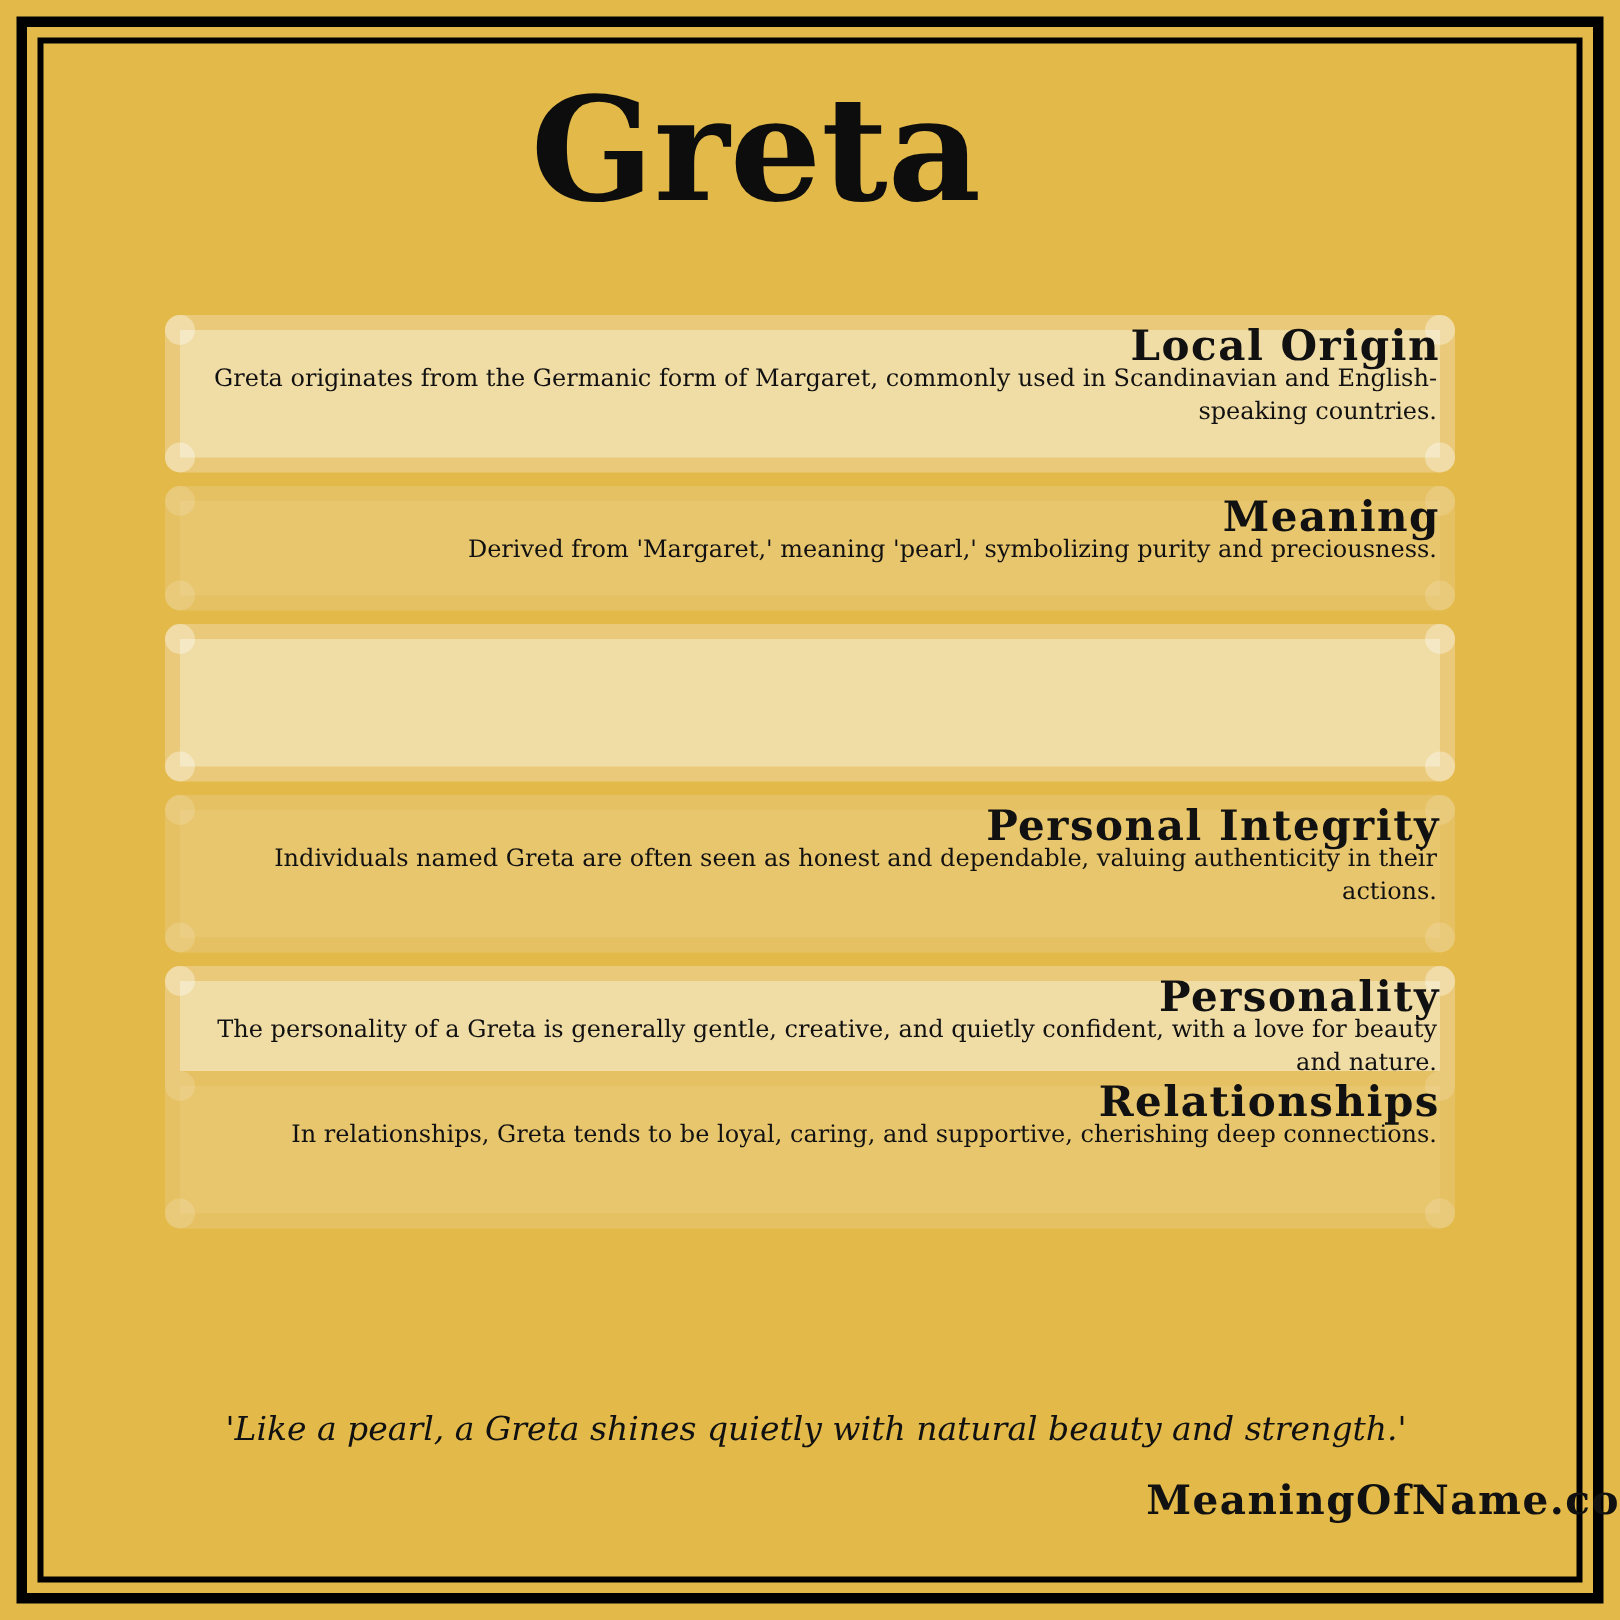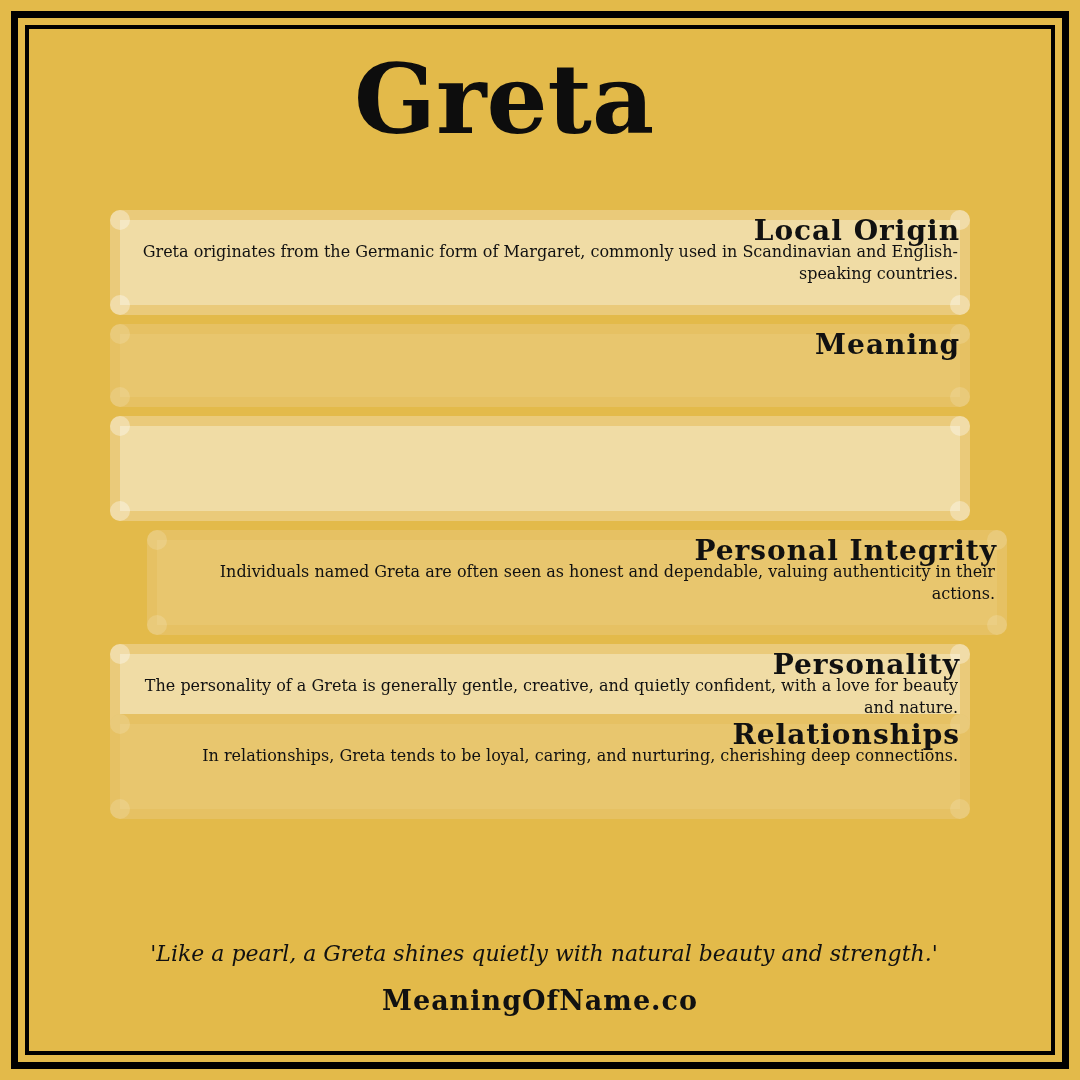--- a/index.html
+++ b/index.html
@@ -57,21 +57,21 @@
     margin:-8px 0 0 0; font-size:16px; line-height:22px; color:#111;
     padding:0 2px;
   }
   .quote {
     position:absolute; left:4px; width:1080px; top:939px;
     text-align:center; font-style:italic; font-size:22px; line-height:30px;
     color:#111;
   }
   .footer {
     position:absolute; left:0; width:1080px; top:983px;
-    text-align:center; font-weight:bold; font-size:27px; line-height:36px;
+    text-align:right; font-weight:bold; font-size:27px; line-height:36px;
     letter-spacing:1px; color:#111;
   }
 </style>
 </head>
 <body>
 
 <div class="frame-outer"></div>
 <div class="frame-inner"></div>
 
 <div class="title">Greta</div>
@@ -91,33 +91,34 @@
 
 <div class="card dark" style="top:324px;height:83px;border-radius:21px;">
   <div class="band"></div>
   <div class="inner"></div>
   <div class="dot tl"></div>
   <div class="dot tr"></div>
   <div class="dot bl"></div>
   <div class="dot br"></div>
   <div class="content">
     <h2>Meaning</h2>
+    <p>Derived from 'Margaret,' meaning 'pearl,' symbolizing purity and preciousness.</p>
   </div>
 </div>
 
 <div class="card light" style="top:416px;height:105px;">
   <div class="band"></div>
   <div class="inner"></div>
   <div class="dot tl"></div>
   <div class="dot tr"></div>
   <div class="dot bl"></div>
   <div class="dot br"></div>
 </div>
 
-<div class="card dark" style="top:530px;height:105px;margin-left:37px;">
+<div class="card dark" style="top:530px;height:105px;">
   <div class="band"></div>
   <div class="inner"></div>
   <div class="dot tl"></div>
   <div class="dot tr"></div>
   <div class="dot bl"></div>
   <div class="dot br"></div>
   <div class="content">
     <h2>Personal Integrity</h2>
     <p>Individuals named Greta are often seen as honest and dependable, valuing authenticity in their actions.</p>
   </div>
@@ -138,18 +139,18 @@
 
 <div class="card dark" style="top:714px;height:105px;">
   <div class="band"></div>
   <div class="inner"></div>
   <div class="dot tl"></div>
   <div class="dot tr"></div>
   <div class="dot bl"></div>
   <div class="dot br"></div>
   <div class="content">
     <h2>Relationships</h2>
-    <p>In relationships, Greta tends to be loyal, caring, and nurturing, cherishing deep connections.</p>
+    <p>In relationships, Greta tends to be loyal, caring, and supportive, cherishing deep connections.</p>
   </div>
 </div>
 
 <div class="quote">'Like a pearl, a Greta shines quietly with natural beauty and strength.'</div>
 <div class="footer">MeaningOfName.co</div>
 
 </body></html>

